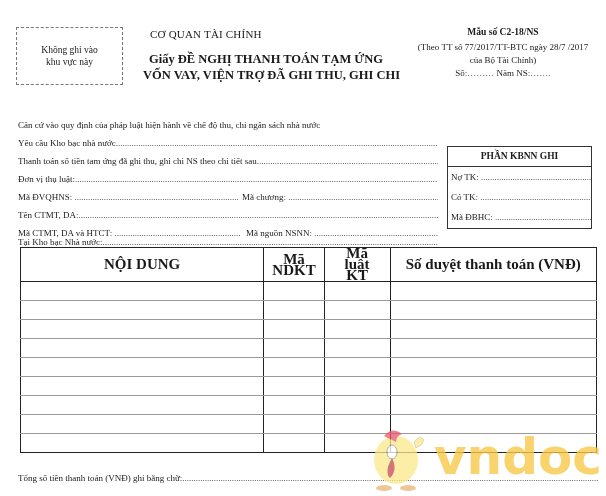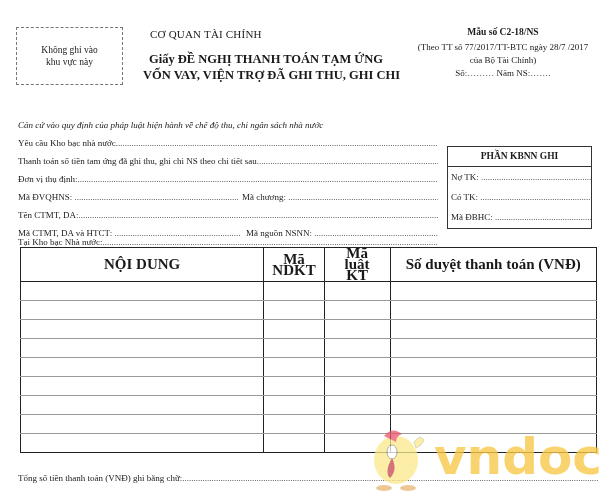--- a/index.html
+++ b/index.html
@@ -43,31 +43,31 @@
 
 <div class="abs agency">CƠ QUAN TÀI CHÍNH</div>
 <div class="abs title1">Giấy ĐỀ NGHỊ THANH TOÁN TẠM ỨNG</div>
 <div class="abs title2">VỐN VAY, VIỆN TRỢ ĐÃ GHI THU, GHI CHI</div>
 
 <div class="abs form-code">Mẫu số C2-18/NS</div>
 <div class="abs legal1">(Theo TT số 77/2017/TT-BTC ngày 28/7 /2017</div>
 <div class="abs legal2">của Bộ Tài Chính)</div>
 <div class="abs sono">Số:……… Năm NS:…….</div>
 
-<div class="abs line" style="top:119px; width:420px;font-style:italic;">
+<div class="abs line" style="top:119px; width:420px;">
   <span>Căn cứ vào quy định của pháp luật hiện hành về chế độ thu, chi ngân sách nhà nước</span>
 </div>
 <div class="abs line" style="top:137px; width:420px;">
   <span>Yêu cầu Kho bạc nhà nước</span><span class="dots">......................................................................................................................................................................................................................</span>
 </div>
 <div class="abs line" style="top:155px; width:420px;">
   <span>Thanh toán số tiền tam ứng đã ghi thu, ghi chi NS theo chi tiết sau</span><span class="dots">......................................................................................................................................................................................................................</span>
 </div>
 <div class="abs line" style="top:173px; width:420px;">
-  <span>Đơn vị thụ định:</span><span class="dots">......................................................................................................................................................................................................................</span>
+  <span>Đơn vị thụ luật:</span><span class="dots">......................................................................................................................................................................................................................</span>
 </div>
 <div class="abs line" style="top:191px; width:220px;">
   <span>Mã ĐVQHNS:</span> <span class="dots">......................................................................................................................................................................................................................</span>
 </div>
 <div class="abs line" style="top:191px; left:242px; width:196px;">
   <span>Mã chương:</span> <span class="dots">......................................................................................................................................................................................................................</span>
 </div>
 <div class="abs line" style="top:209px; width:420px;">
   <span>Tên CTMT, DA:</span><span class="dots">......................................................................................................................................................................................................................</span>
 </div>

